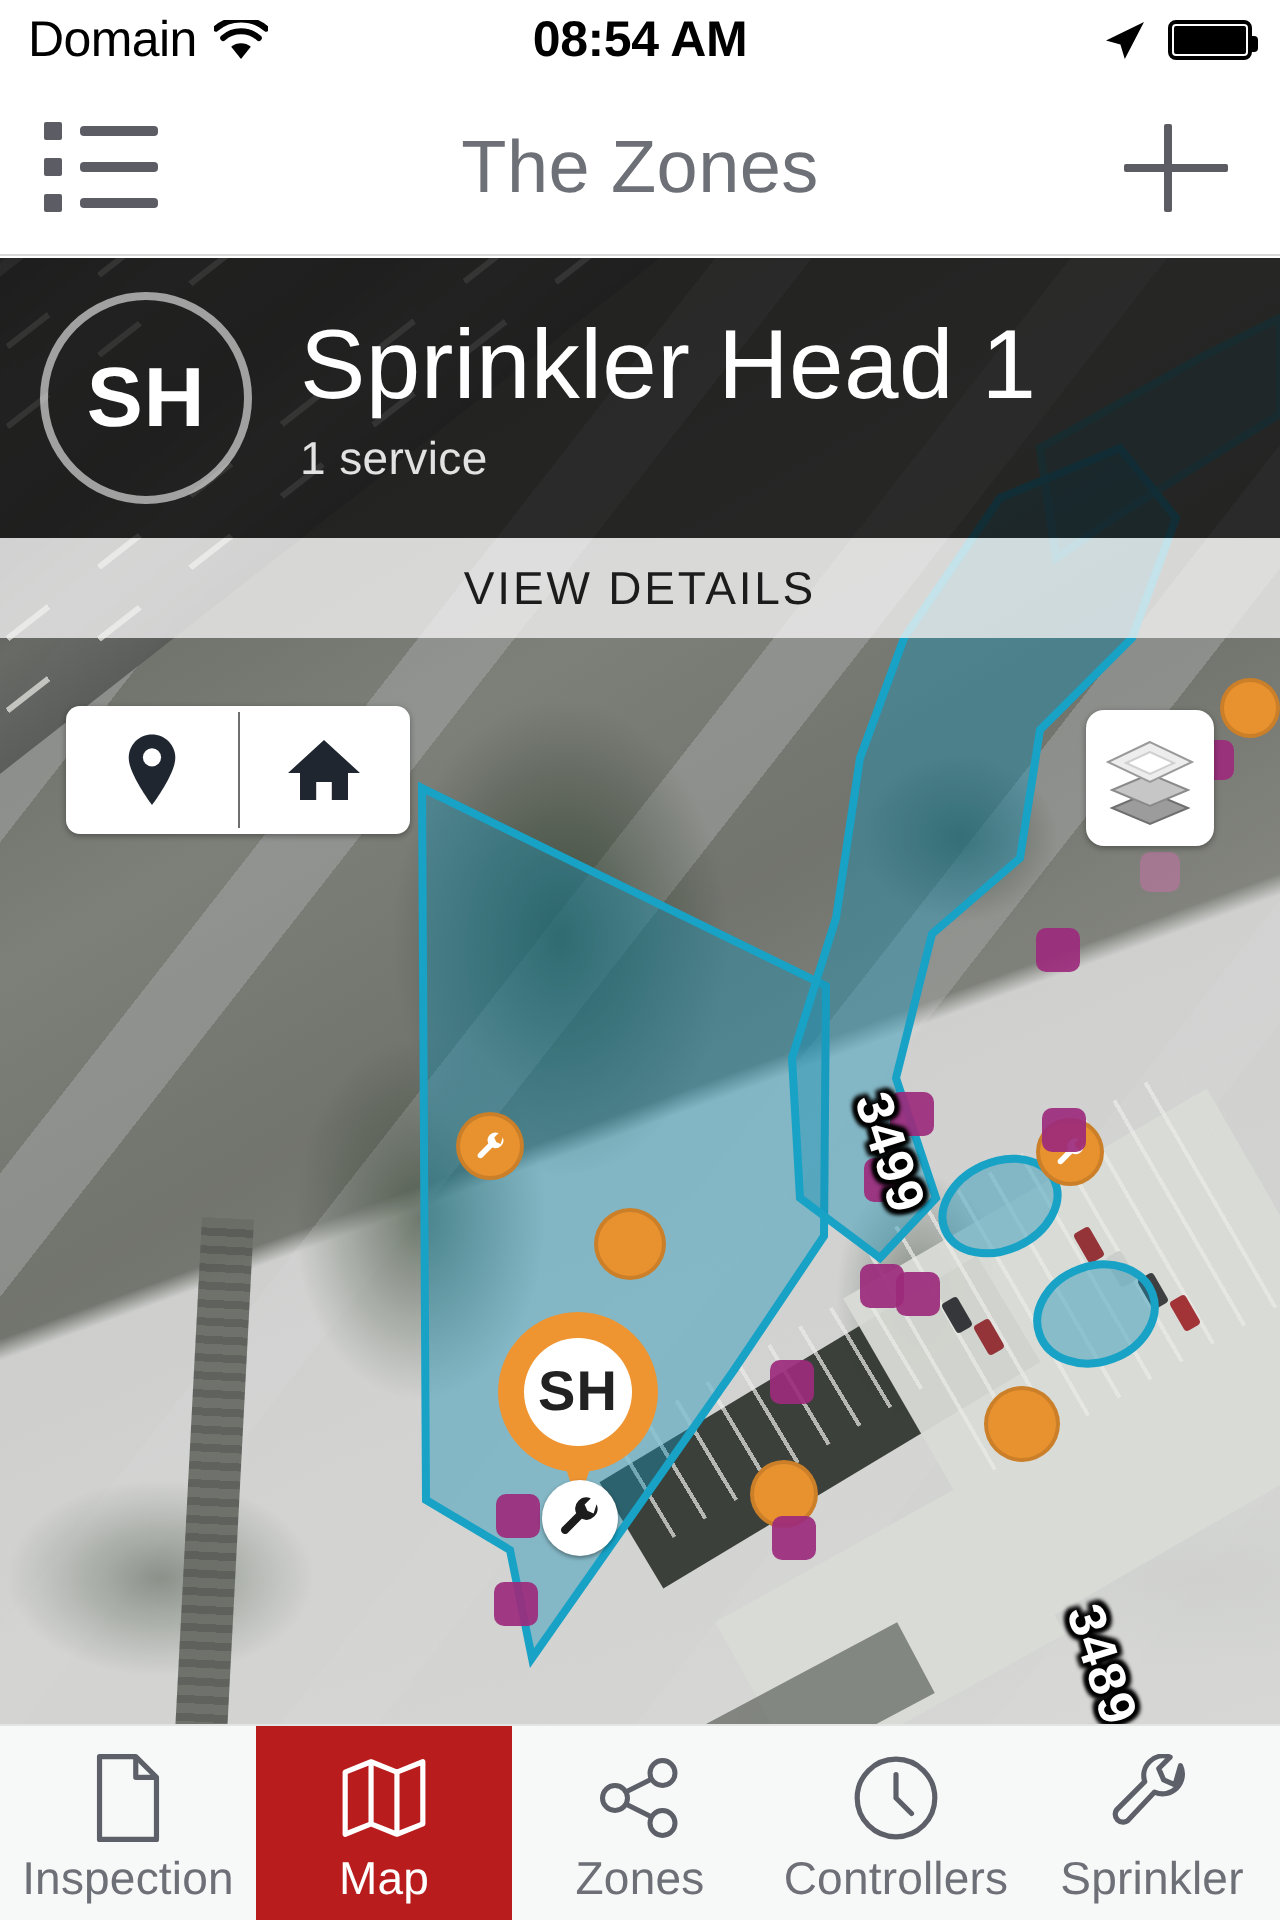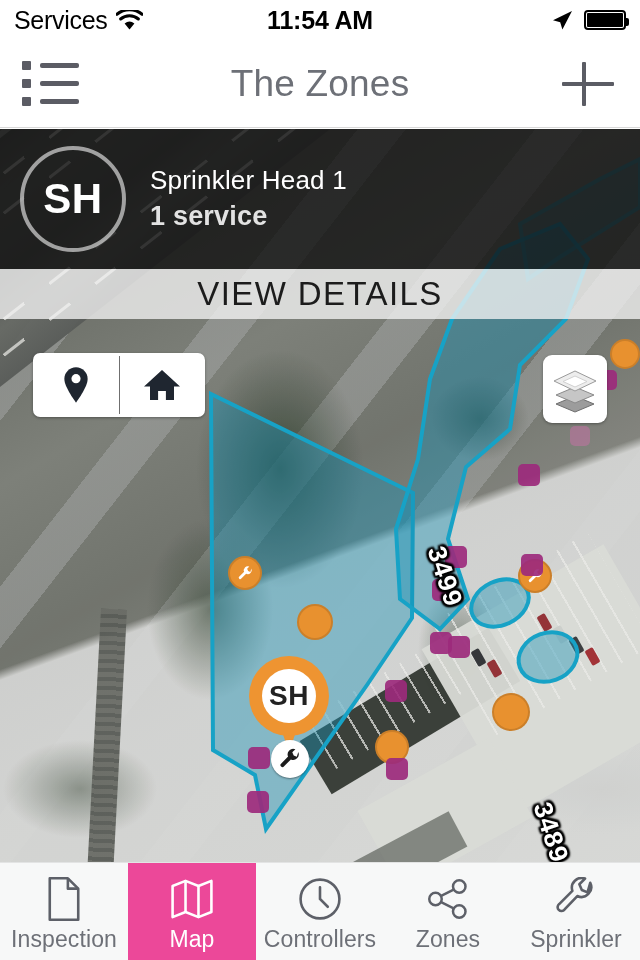--- a/index.html
+++ b/index.html
@@ -163,28 +163,28 @@
     display:flex; align-items:center; padding-left:20px;
   }
   #info-avatar {
     width:106px; height:106px; border-radius:50%;
     border:4px solid rgba(255,255,255,.58);
     display:flex; align-items:center; justify-content:center;
     flex:0 0 auto;
   }
   #info-avatar-text { color:#fff; font-size:42px; font-weight:600; letter-spacing:0.5px; }
   #info-text { margin-left:24px; display:flex; flex-direction:column; justify-content:center; }
-  #info-title { color:#fff; font-size:26px; font-weight:300; line-height:1.15; letter-spacing:0.2px; }
-  #info-subtitle { color:#e2e2e2; font-size:27px; font-weight:700; margin-top:5px; letter-spacing:0.2px; }
+  #info-title { color:#fff; font-size:49px; font-weight:300; line-height:1.15; letter-spacing:0.2px; }
+  #info-subtitle { color:#e2e2e2; font-size:23px; font-weight:400; margin-top:5px; letter-spacing:0.2px; }
   #view-details-bar {
     position:absolute; left:0; top:269px; width:640px; height:50px;
     background:rgba(244,244,244,0.78);
     display:flex; align-items:center; justify-content:center;
   }
-  #view-details-label { font-size:33px; color:#1c1c1c; letter-spacing:1.4px; font-weight:400; }
+  #view-details-label { font-size:23px; color:#1c1c1c; letter-spacing:1.4px; font-weight:400; }
 
   
   #map-controls-left {
     position:absolute; left:33px; top:353px; width:172px; height:64px;
     background:#fff; border-radius:7px; display:flex; overflow:hidden;
     box-shadow:0 1px 3px rgba(0,0,0,.35);
   }
   .map-ctl { flex:1; display:flex; align-items:center; justify-content:center; }
   #map-ctl-divider { width:1px; background:#6f6f6f; margin:3px 0; }
   #layers-button {
@@ -196,44 +196,44 @@
 
   
   #tab-bar {
     position:absolute; left:0; top:862px; width:640px; height:98px;
     background:#f7f8f8; display:flex; border-top:1px solid #e3e4e4;
   }
   .tab {
     flex:1; display:flex; flex-direction:column; align-items:center;
     justify-content:center; gap:4px; padding-top:6px;
   }
-  .tab.active { background:#ec4899; }
+  .tab.active { background:#b91c1c; }
   .tab-label { font-size:23px; font-weight:300; color:#6d7077; letter-spacing:0.1px; }
   .tab.active .tab-label { color:#ffffff; }
   .tab-icon { height:46px; display:flex; align-items:center; justify-content:center; }
   svg { display:block; }
 </style>
 </head>
 <body>
 
 <div id="screen">
 
   <div id="status-bar">
     <div class="sb-left">
-      <span class="sb-carrier">Services</span>
+      <span class="sb-carrier">Domain</span>
       <span>
         <svg width="27" height="21" viewBox="0 0 27 21">
           <path d="M13.5 19.5 L8.6 13.4 a7.8 7.8 0 0 1 9.8 0 Z" fill="#000"></path>
           <path d="M4.6 9.0 a13.5 13.5 0 0 1 17.8 0" stroke="#000" stroke-width="3" fill="none" stroke-linecap="round"></path>
           <path d="M0.9 4.3 a19.6 19.6 0 0 1 25.2 0" stroke="#000" stroke-width="3" fill="none" stroke-linecap="round"></path>
         </svg>
       </span>
     </div>
     <div class="sb-center">
-      <span class="sb-time">11:54 AM</span>
+      <span class="sb-time">08:54 AM</span>
     </div>
     <div class="sb-right">
       <span>
         <svg width="25" height="25" viewBox="0 0 25 25">
           <path d="M23 3 L4 12.2 L11.2 14.3 L13.4 21.5 Z" fill="#000"></path>
         </svg>
       </span>
       <span class="battery"></span>
     </div>
   </div>
@@ -396,43 +396,43 @@
           <path d="M2 6 L12 2 L22 6 L32 2 V26 L22 30 L12 26 L2 30 Z" fill="none" stroke="#fff" stroke-width="2" stroke-linejoin="round"></path>
           <path d="M12 2 V26" stroke="#fff" stroke-width="2"></path>
           <path d="M22 6 V30" stroke="#fff" stroke-width="2"></path>
         </svg>
       </span>
       <span class="tab-label">Map</span>
     </div>
 
     <div class="tab">
       <span class="tab-icon">
-        <svg width="44" height="44" viewBox="0 0 34 34">
-          <circle cx="17" cy="17" r="15" fill="none" stroke="#5d6068" stroke-width="2"></circle>
-          <path d="M17 8 V17 L23 23" fill="none" stroke="#5d6068" stroke-width="2" stroke-linecap="round"></path>
-        </svg>
-      </span>
-      <span class="tab-label">Controllers</span>
-    </div>
-
-    <div class="tab">
-      <span class="tab-icon">
         <svg width="44" height="40" viewBox="0 0 34 32">
           <circle cx="26" cy="6" r="5" fill="none" stroke="#5d6068" stroke-width="2"></circle>
           <circle cx="7" cy="16" r="5" fill="none" stroke="#5d6068" stroke-width="2"></circle>
           <circle cx="26" cy="26" r="5" fill="none" stroke="#5d6068" stroke-width="2"></circle>
           <path d="M11.5 13.5 L21.5 8.5 M11.5 18.5 L21.5 23.5" stroke="#5d6068" stroke-width="2" stroke-linecap="round"></path>
         </svg>
       </span>
       <span class="tab-label">Zones</span>
     </div>
 
     <div class="tab">
       <span class="tab-icon">
         <svg width="44" height="44" viewBox="0 0 34 34">
+          <circle cx="17" cy="17" r="15" fill="none" stroke="#5d6068" stroke-width="2"></circle>
+          <path d="M17 8 V17 L23 23" fill="none" stroke="#5d6068" stroke-width="2" stroke-linecap="round"></path>
+        </svg>
+      </span>
+      <span class="tab-label">Controllers</span>
+    </div>
+
+    <div class="tab">
+      <span class="tab-icon">
+        <svg width="44" height="44" viewBox="0 0 34 34">
           <path d="M28 4.5a7.6 7.6 0 0 1-10 10.2L8.2 25.1a3 3 0 1 1-4.2-4.2L14.2 10.7A7.6 7.6 0 0 1 24 1.2l-4.4 4.4 1.9 4.4 4.4 1.9z" fill="none" stroke="#5d6068" stroke-width="2" stroke-linejoin="round"></path>
         </svg>
       </span>
       <span class="tab-label">Sprinkler</span>
     </div>
 
   </div>
 </div>
 
 </body></html>

